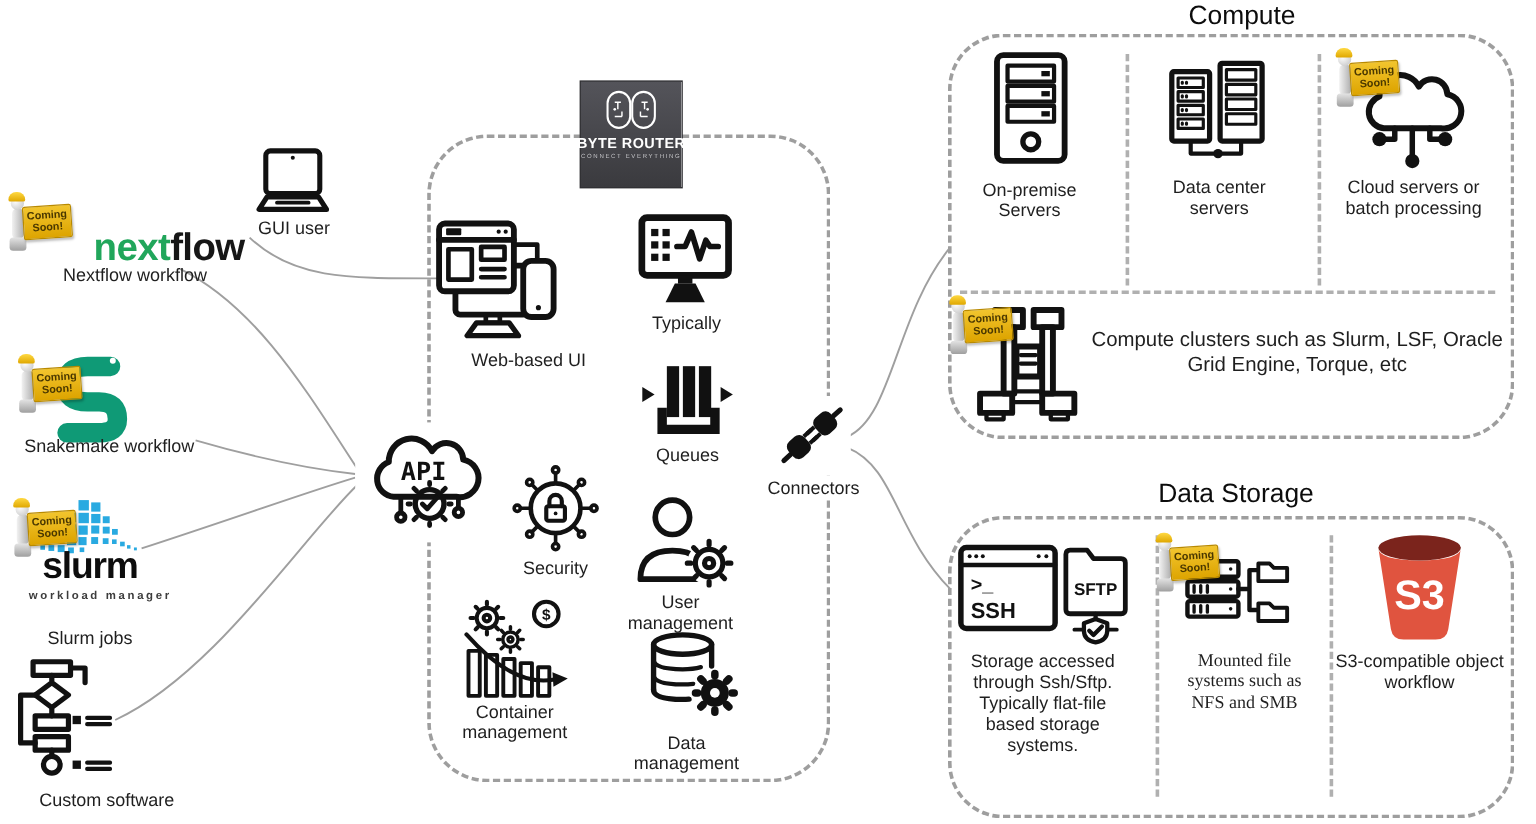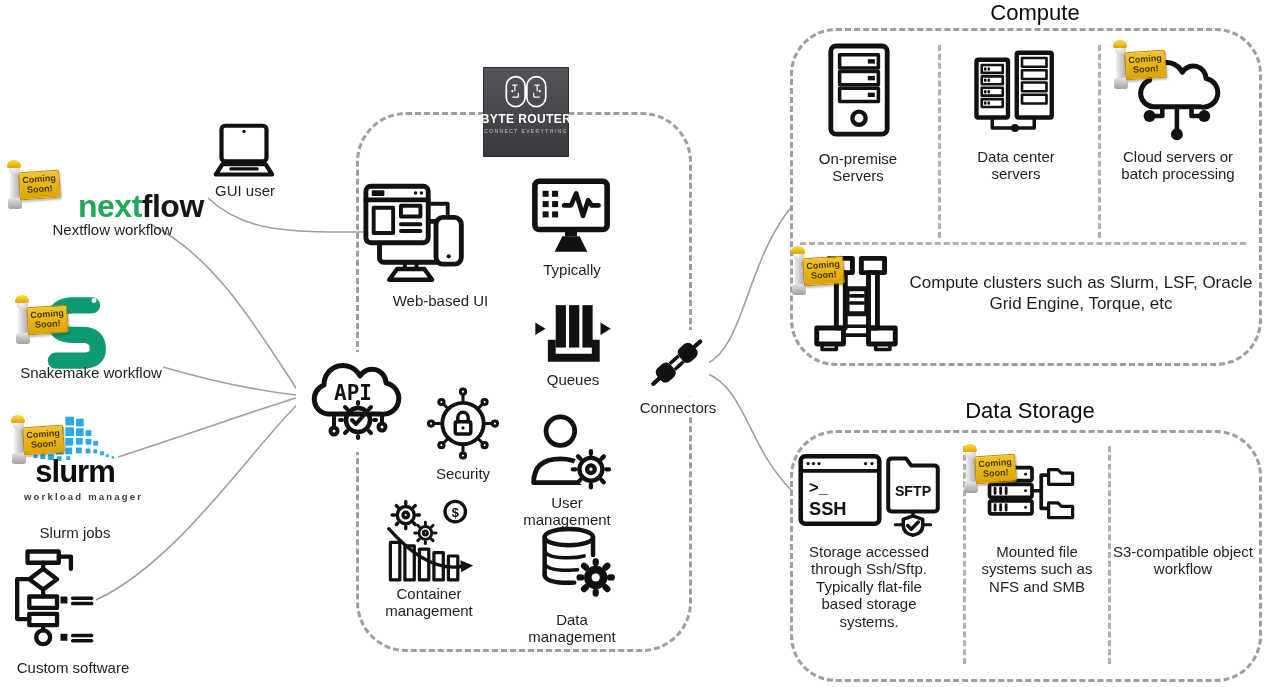--- a/index.html
+++ b/index.html
@@ -175,21 +175,21 @@
       </g>
       <g class="fillb">
         <rect x="60" y="56" width="8" height="8"></rect>
           <rect x="60" y="99" width="8" height="8"></rect>
       </g>
       <g class="stroke" stroke-width="4">
         <path d="M74,58 h22 M74,64 h22 M74,101 h22 M74,107 h22"></path>
       </g>
     </svg>
   </div>
-  <div class="lbl" style="left:0px;top:659px;width:146px;">Custom software</div>
+  <div class="lbl" style="left:0px;top:659px;width:146px;padding-left:16px;">Custom software</div>
 
   <div class="icon" style="left:208px;top:122px;">
     <svg width="72" height="60" viewBox="0 0 76 64">
       <g class="stroke" stroke-width="4.5">
         <rect x="14" y="4" width="48" height="38" rx="4"></rect>
         <path d="M8,56 h60 l-7,-11 h-46 z" fill="#fff"></path>
         <path d="M24,50 h28" stroke-width="3.5"></path>
       </g>
       <circle cx="38" cy="10" r="1.8" class="fillb"></circle>
     </svg>
@@ -519,17 +519,24 @@
           <circle cx="43" cy="29" r="1.6"></circle>
           <circle cx="43" cy="47" r="1.6"></circle>
       </g>
       <g class="stroke" stroke-width="4">
         <path d="M50,29 h10 M60,12 V48 M60,12 h8 M60,48 h8"></path>
         <path d="M68,6 h10 l4,4 h12 v12 h-26 z" fill="#fff" stroke-width="3.5"></path>
         <path d="M68,42 h10 l4,4 h12 v12 h-26 z" fill="#fff" stroke-width="3.5"></path>
       </g>
     </svg>
   </div>
-  <div class="lbl" style="left:978px;top:543px;width:118px;">Mounted file systems such as NFS and SMB</div>
-
+  <div class="lbl" style="left:978px;top:543px;width:118px;font-family:Liberation Serif, serif;">Mounted file systems such as NFS and SMB</div>
+
+  <div class="icon" style="left:1140px;top:442px;">
+    <svg width="86" height="96" viewBox="0 0 90 100">
+      <path d="M9,15 L20,86 q1.5,9 11,9 h28 q9.5,0 11,-9 L81,15 Q81,26 45,26 Q9,26 9,15 Z" fill="#e0543f"></path>
+      <ellipse cx="45" cy="15" rx="36" ry="11" fill="#7b241c"></ellipse>
+      <text x="45" y="68" text-anchor="middle" font-size="36" font-weight="bold" fill="#fff" font-family="Liberation Sans, sans-serif">S3</text>
+    </svg>
+  </div>
   <div class="lbl" style="left:1108px;top:543px;width:150px;">S3-compatible object workflow</div>
 
 </div>
 
 </body></html>

